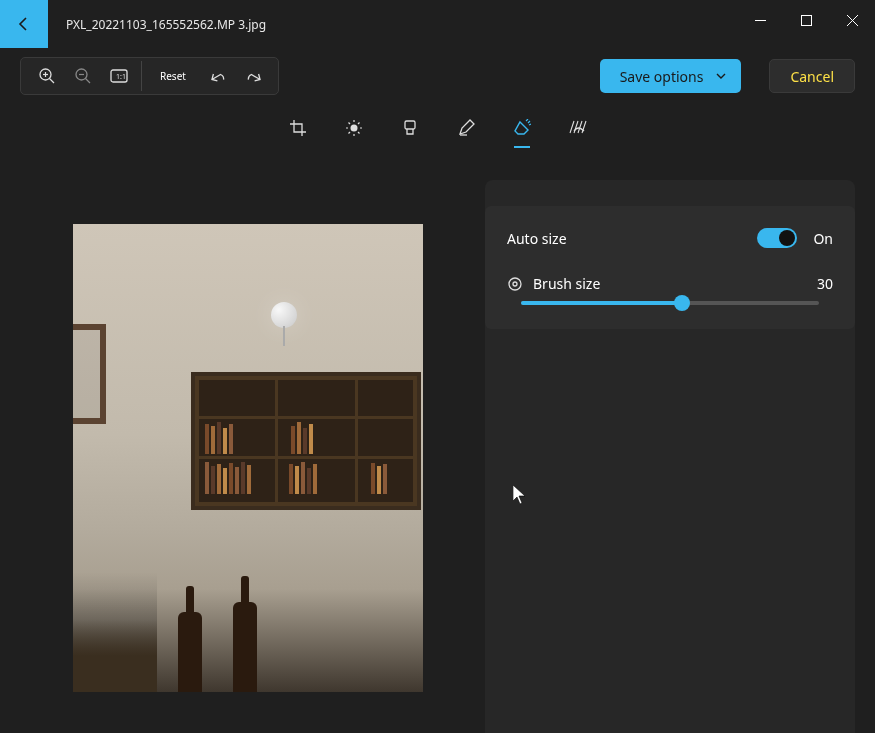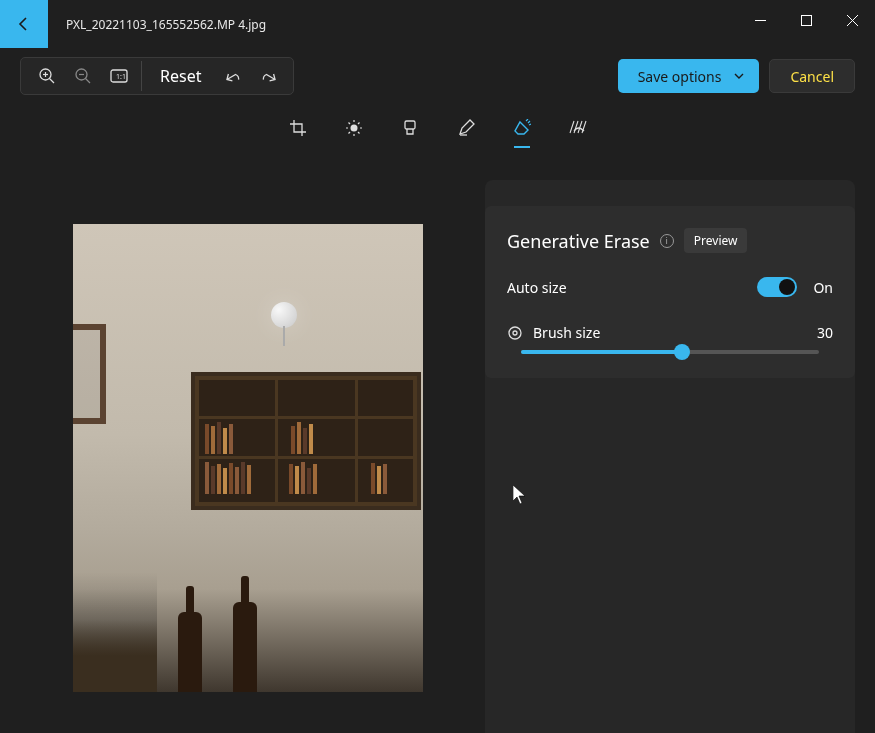--- a/index.html
+++ b/index.html
@@ -68,27 +68,27 @@
     cursor: pointer;
   }
   .divider {
     width: 1px;
     height: 30px;
     background: #444;
     margin: 0 4px;
   }
   .reset-label {
     padding: 0 14px;
-    font-size: 16px;
+    font-size: 10px;
     cursor: pointer;
   }
   .tools-right {
     margin-left: auto;
     display: flex;
-    gap: 10px;
+    gap: 28px;
   }
   .save-btn {
     background: #39b7ee;
     color: #1a1a1a;
     border-radius: 5px;
     height: 34px;
     display: flex;
     align-items: center;
     padding: 0 14px 0 20px;
     font-size: 14px;
@@ -309,21 +309,21 @@
 </style>
 </head>
 <body>
 
 <div class="titlebar">
   <div class="back-btn">
     <svg width="16" height="16" viewBox="0 0 16 16">
         <path d="M10 2 L4 8 L10 14" stroke="#1a1a1a" stroke-width="1.6" fill="none"></path>
       </svg>
   </div>
-  <div class="filename">PXL_20221103_165552562.MP 4.jpg</div>
+  <div class="filename">PXL_20221103_165552562.MP 3.jpg</div>
   <div class="window-controls">
     <div class="win-ctrl">
       <svg width="11" height="11">
           <line x1="0" y1="5.5" x2="11" y2="5.5" stroke="#fff" stroke-width="1"></line>
         </svg>
     </div>
     <div class="win-ctrl">
       <svg width="11" height="11">
           <rect x="0.5" y="0.5" width="10" height="10" stroke="#fff" stroke-width="1" fill="none"></rect>
         </svg>
@@ -476,25 +476,20 @@
         </div>
       </div>
       <div class="chair"></div>
       <div class="bottle1"></div>
       <div class="bottle2"></div>
     </div>
   </div>
 
   <div class="panel">
     <div class="panel-inner">
-      <div class="panel-title-row">
-        <div class="panel-title">Generative Erase</div>
-        <div class="info-icon">i</div>
-        <div class="preview-badge">Preview</div>
-      </div>
 
       <div class="row">
         <div>Auto size</div>
         <div class="toggle-wrap">
           <div class="toggle">
               <div class="knob"></div>
             </div>
           <span>On</span>
         </div>
       </div>

